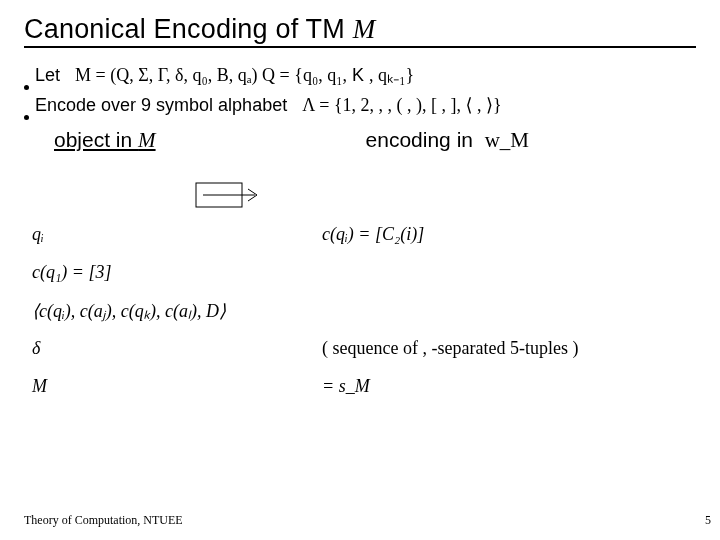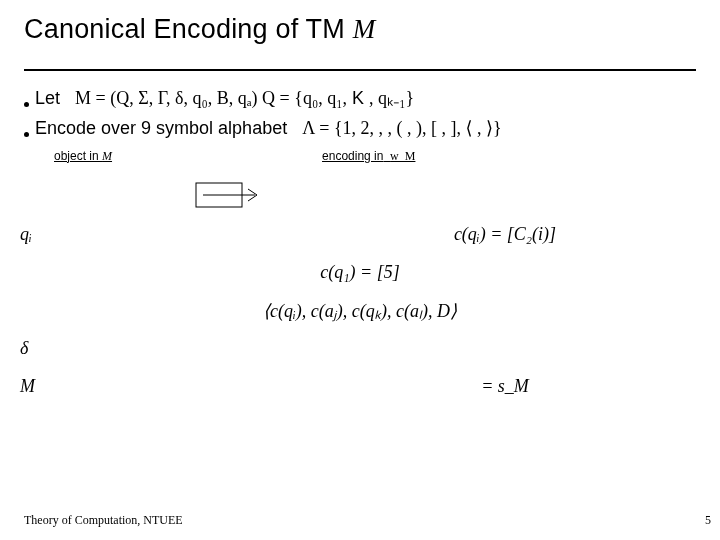--- a/index.html
+++ b/index.html
@@ -13,77 +13,78 @@
   }
   .slide {
     width: 100%;
     height: 100%;
     padding: 14px 24px 0 24px;
     position: relative;
   }
   .title {
     font-size: 27px;
     font-weight: 400;
-    padding-bottom: 24px;
+    padding-bottom: 1px;
     border-bottom: 2px solid #000;
     margin-bottom: 14px;
     letter-spacing: 0.2px;
   }
   .title .ital { font-style: italic; font-family: "Times New Roman", serif; }
   .bullets {
     font-size: 18px;
     line-height: 1.55;
   }
   .bullet {
     display: flex;
-    align-items: center;
+    align-items: flex-end;
     gap: 6px;
     margin-bottom: 2px;
     position: relative;
   }
   .bullet .dot {
     width: 5px; height: 5px; background: #000; border-radius: 50%;
     margin-top: 11px;
     flex: 0 0 auto;
   }
   .mfrag {
     font-family: "Times New Roman", serif;
     font-style: italic;
   }
   .math {
     font-family: "Times New Roman", serif;
   }
   .headers {
     display: flex;
     margin-top: 4px;
-    font-size: 12px;
+    font-size: 21px;
   }
   .headers .col1 { margin-left: 30px; text-decoration: underline; }
-  .headers .col2 { margin-left: 210px; text-decoration: underline; }
+  .headers .col2 { margin-left: 210px; }
   .arrowbox {
     position: absolute;
     left: 195px;
     top: 182px;
   }
   .arrowbox svg { display: block; }
   .tablewrap {
     position: absolute;
     left: 20px;
     top: 215px;
     width: 680px;
     font-family: "Times New Roman", serif;
     font-size: 18px;
   }
   .tablewrap .row {
     display: flex;
     align-items: center;
     min-height: 38px;
+    margin-left: 12px;
   }
   .tablewrap .c1 { width: 290px; }
-  .tablewrap .c2 { flex: 1; text-align: center; }
+  .tablewrap .c2 { flex: 1; }
   .tablewrap .ital { font-style: italic; }
   .footer {
     position: absolute;
     bottom: 12px;
     left: 24px;
     right: 9px;
     display: flex;
     justify-content: space-between;
     font-size: 12px;
     font-family: "Times New Roman", serif;
@@ -140,27 +141,28 @@
       <polyline points="53,7 62,13 53,19" fill="none" stroke="#000" stroke-width="1"></polyline>
     </svg>
   </div>
 
   <div class="tablewrap">
     <div class="row">
       <div class="c1 ital">qᵢ</div>
       <div class="c2 ital">c(qᵢ) = [C₂(i)]</div>
     </div>
     <div class="row">
-      <div class="c2 ital">c(q₁) = [5]</div>
+      <div class="c2 ital">c(q₁) = [3]</div>
     </div>
     <div class="row">
       <div class="c2 ital">⟨c(qᵢ), c(aⱼ), c(qₖ), c(aₗ), D⟩</div>
     </div>
     <div class="row">
       <div class="c1 ital">δ</div>
+      <div class="c2">( sequence of , -separated  5-tuples )</div>
     </div>
     <div class="row">
       <div class="c1 ital">M</div>
       <div class="c2 ital">= s_M</div>
     </div>
   </div>
 
   <div class="footer">
     <span>Theory of Computation, NTUEE</span>
     <span>5</span>

